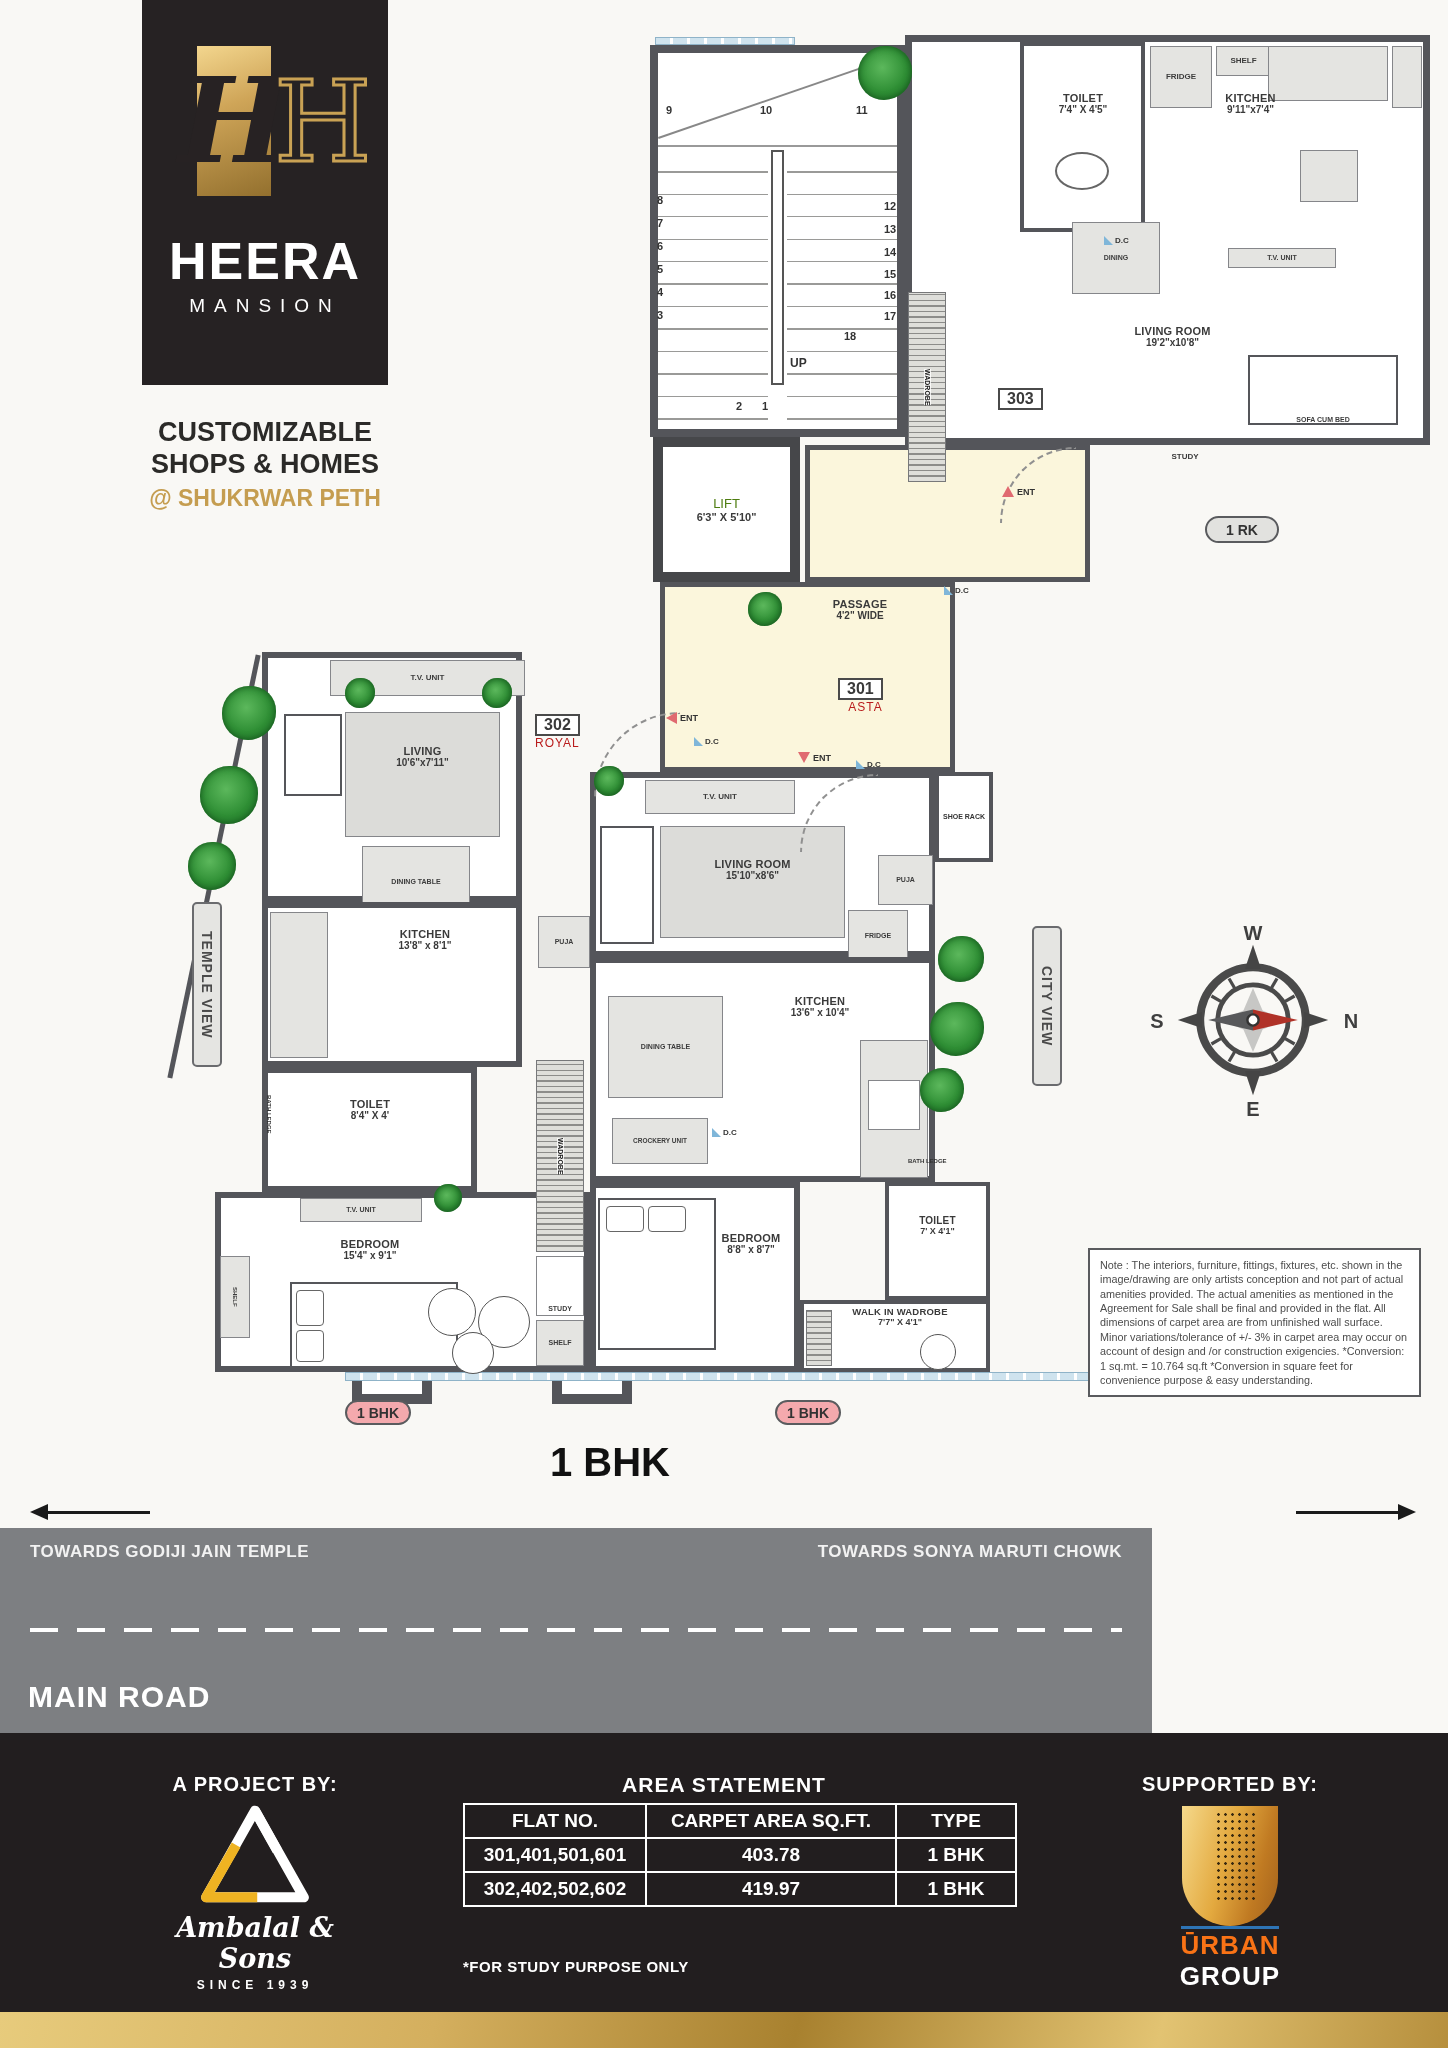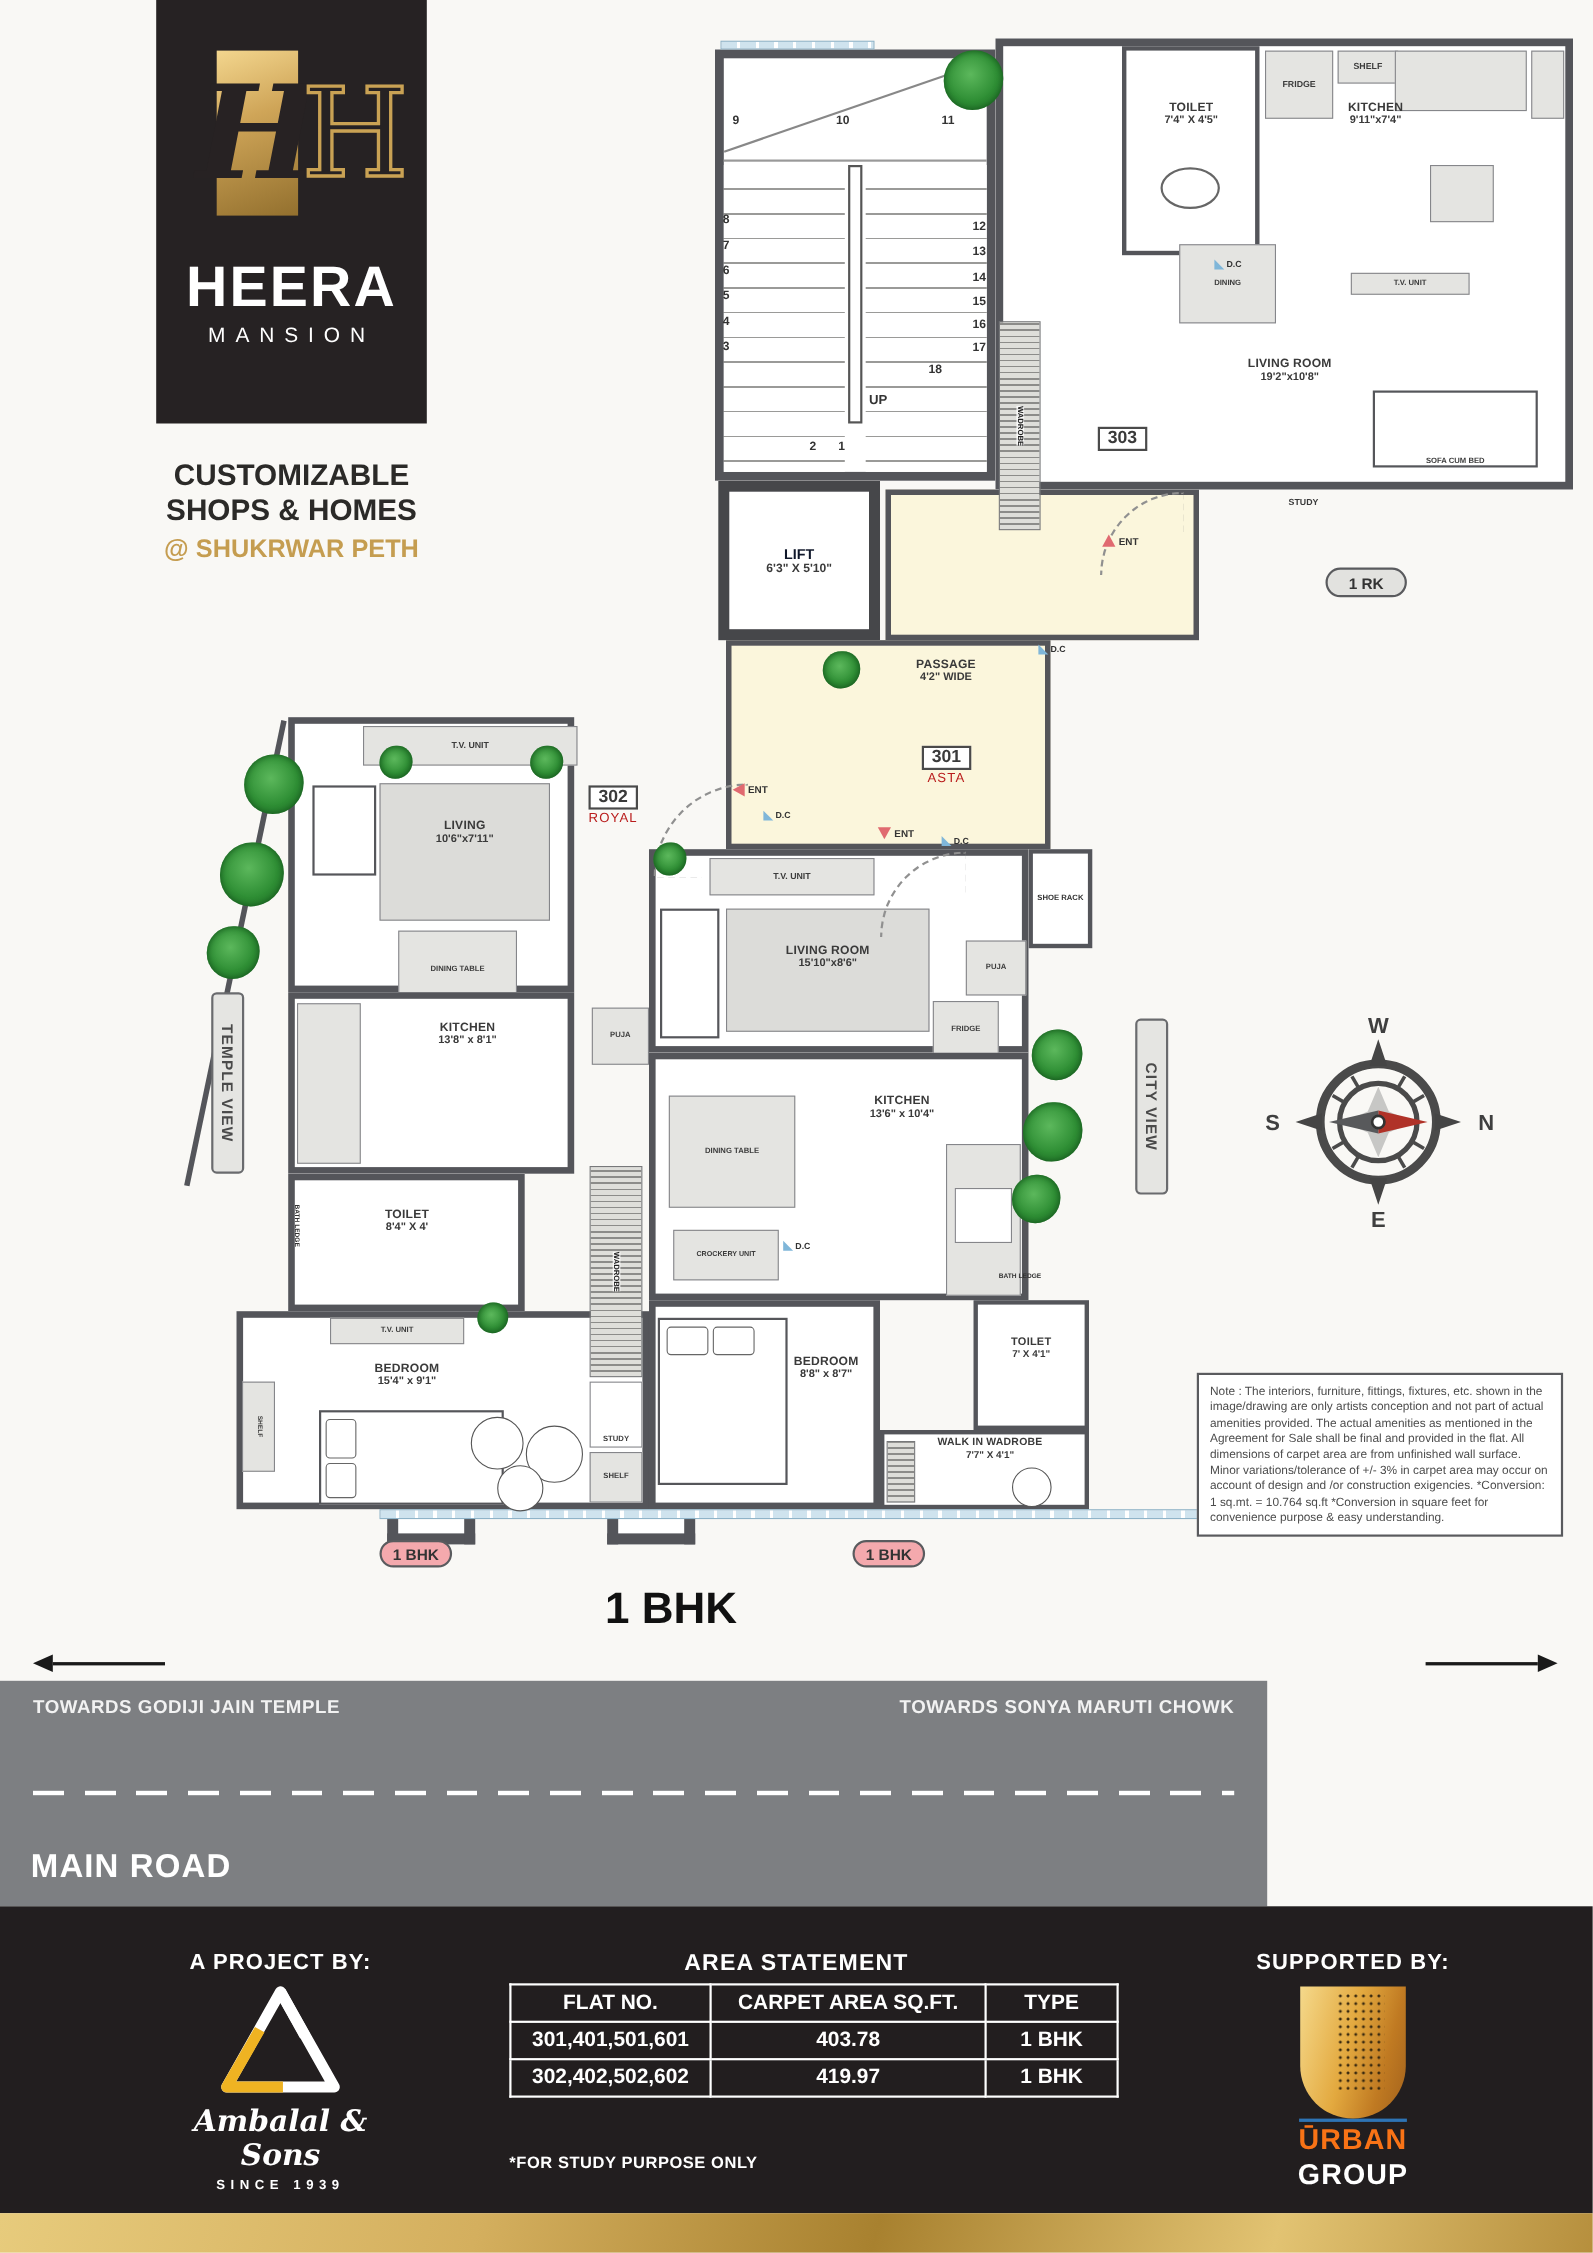--- a/index.html
+++ b/index.html
@@ -7,21 +7,21 @@
   .abs{position:absolute}
   .room{position:absolute;border:6px solid #54555a;background:#fff;box-sizing:border-box}
   .fl{position:absolute;background:#e4e4e1;border:1.5px solid #85868a;box-sizing:border-box;display:flex;align-items:center;justify-content:center;font-size:8px;font-weight:700;color:#3c3c3c;text-align:center;line-height:1.1;overflow:hidden}
   .bed{position:absolute;background:#fff;border:2px solid #55565a;box-sizing:border-box;display:flex;align-items:flex-end;justify-content:center;font-size:7px;font-weight:700;color:#3c3c3c;text-align:center}
   .hatch{position:absolute;background:repeating-linear-gradient(0deg,#dededa 0 4px,#8c8c8a 4px 5.5px);border:1.5px solid #77787a;box-sizing:border-box;display:flex;align-items:center;justify-content:center}
   .rl{position:absolute;text-align:center;font-weight:700;color:#3a3a3a;z-index:5}
   .rl .nm{display:block;font-size:11px;letter-spacing:.2px}
   .rl .dim{display:block;font-size:10px}
   .sn{position:absolute;font-size:11px;font-weight:700;color:#333;z-index:4}
   .vt{writing-mode:vertical-rl;text-orientation:mixed}
-  .uid{position:absolute;text-align:center;z-index:6}
+  .uid{position:absolute;text-align:right;z-index:6}
   .uid .box{display:inline-block;border:2px solid #4a4a4a;background:#fff;padding:0 7px;font-size:16px;font-weight:700;color:#3a3a3a}
   .uid .sub{display:block;font-size:12px;font-weight:400;color:#b91c1c;letter-spacing:1px}
   .badge{position:absolute;border:2px solid #5a5b5e;border-radius:14px;display:flex;align-items:center;justify-content:center;font-size:14px;font-weight:700;color:#333;box-sizing:border-box;z-index:6}
   .pink{background:#f4a9ad}.grayp{background:#e2e2df}
   .view{position:absolute;border:2px solid #6a6b6e;background:#e5e5e2;border-radius:5px;color:#4a4a4a;font-weight:700;font-size:14px;letter-spacing:1px;writing-mode:vertical-rl;display:flex;align-items:center;justify-content:center;box-sizing:border-box;z-index:6}
   .tree{position:absolute;border-radius:50% 46% 52% 48%;background:radial-gradient(circle at 45% 40%,#5cb85c 0%,#2f8f35 55%,#1c6b24 100%);box-shadow:inset 0 0 7px #14521b;z-index:5}
   .ent{position:absolute;display:flex;align-items:center;gap:3px;font-size:9px;font-weight:700;color:#333;z-index:7}
   .tri-l{width:0;height:0;border-top:6px solid transparent;border-bottom:6px solid transparent;border-right:11px solid #e06a70}
   .tri-u{width:0;height:0;border-left:6px solid transparent;border-right:6px solid transparent;border-bottom:11px solid #e06a70}
   .tri-d{width:0;height:0;border-left:6px solid transparent;border-right:6px solid transparent;border-top:11px solid #e06a70}
@@ -105,21 +105,21 @@
 <span class="sn" style="left:884px;top:246px">14</span>
 <span class="sn" style="left:884px;top:268px">15</span>
 <span class="sn" style="left:884px;top:289px">16</span>
 <span class="sn" style="left:884px;top:310px">17</span>
 <span class="sn" style="left:844px;top:330px">18</span>
 <span class="sn" style="left:736px;top:400px">2</span>
 <span class="sn" style="left:762px;top:400px">1</span>
 <span class="sn" style="left:790px;top:356px;font-size:12px">UP</span>
 
 <div class="room" style="left:653px;top:437px;width:147px;height:145px;border-width:10px;border-color:#46474a;display:flex;flex-direction:column;align-items:center;justify-content:center">
-  <span style="font-size:13px;font-weight:700;color:#0f172a">LIFT</span>
+  <span style="font-size:13px;font-weight:400;color:#4d7c0f">LIFT</span>
   <span style="font-size:11px;font-weight:700;color:#3a3a3a">6'3" X 5'10"</span>
 </div>
 
 <div class="yellow" style="left:805px;top:445px;width:285px;height:137px"></div>
 <div class="yellow" style="left:660px;top:582px;width:295px;height:190px"></div>
 <div class="rl" style="left:790px;top:598px;width:140px">
   <span class="nm">PASSAGE</span>
   <span class="dim">4'2" WIDE</span>
 </div>
 

